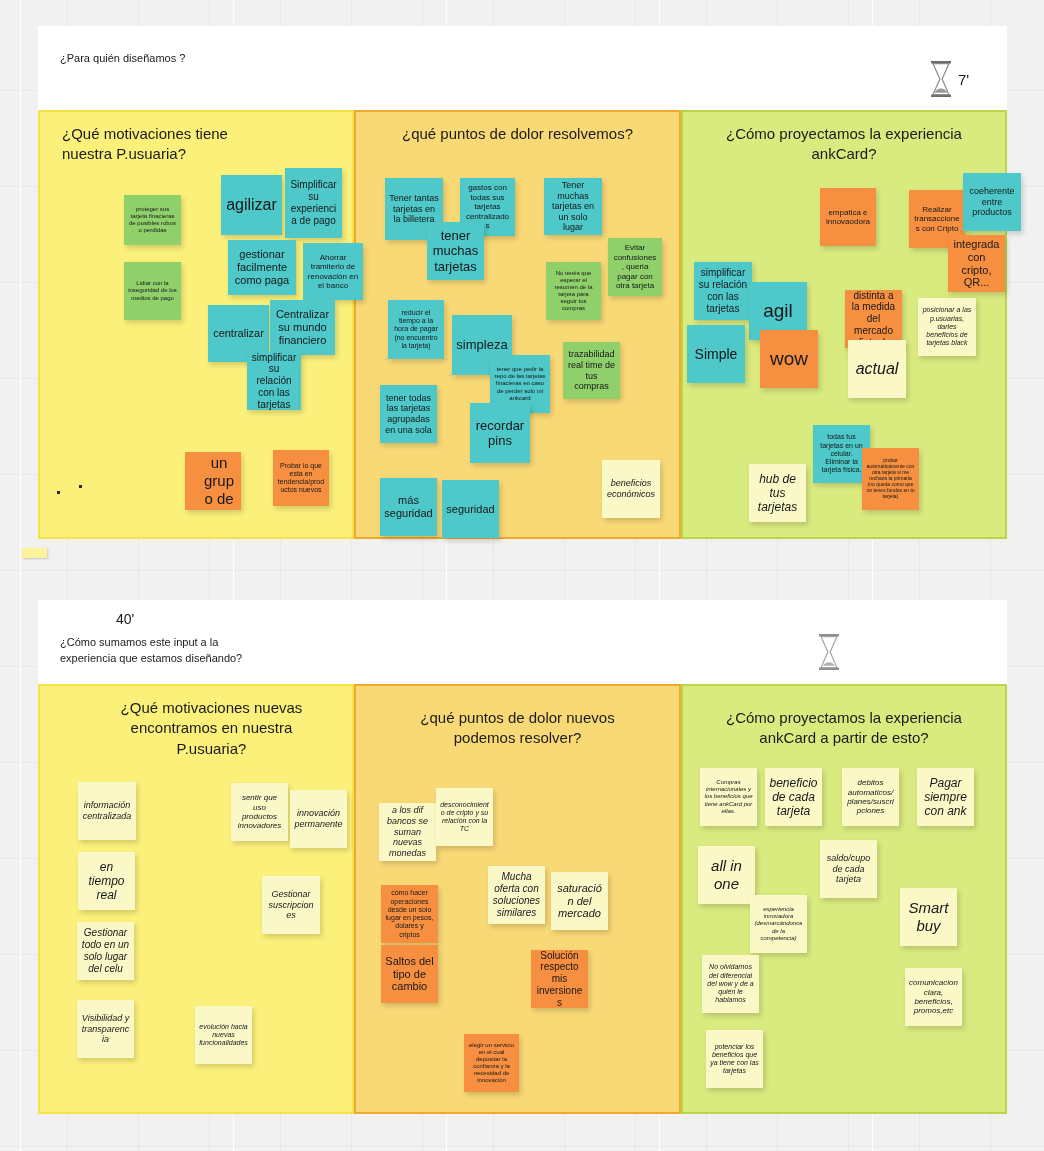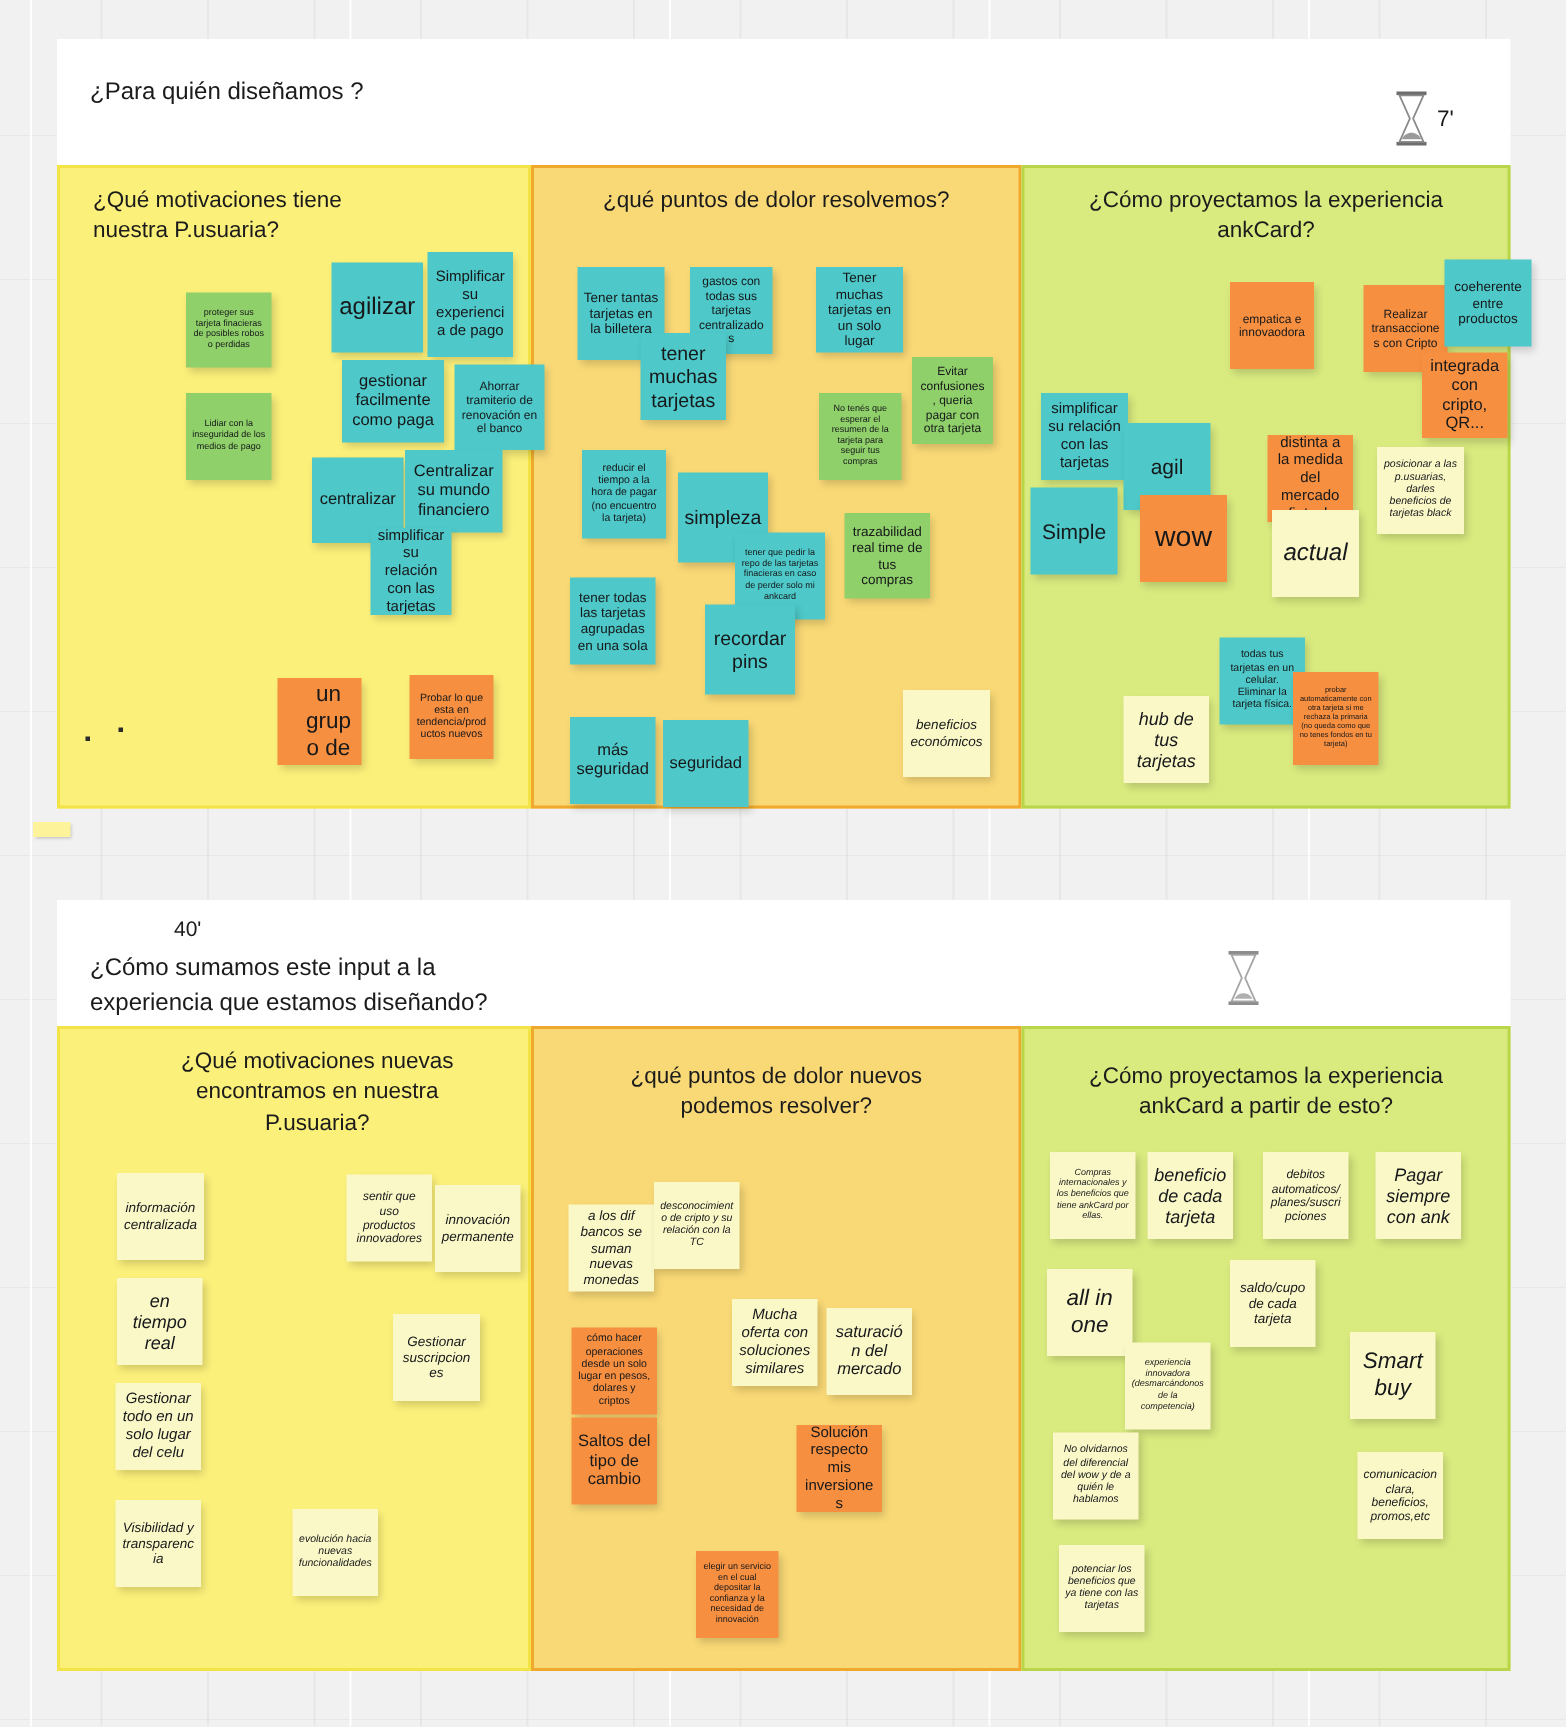--- a/index.html
+++ b/index.html
@@ -30,21 +30,21 @@
   }
 
   .board{position:absolute;}
 
   .board-header{
     background:#ffffff;
     position:relative;
     box-sizing:border-box;
   }
   .board-title{
-    font-size:16px;color:#1b1b1b;line-height:1.42;
+    font-size:11px;color:#1b1b1b;line-height:1.42;
     position:absolute;white-space:pre-line;
   }
   .timer-mark{
     position:absolute;font-size:14px;color:#1b1b1b;
   }
   .hourglass{
     position:absolute;
     width:26px;height:38px;
   }
   .timer-row{position:absolute;display:flex;align-items:center;gap:4px;}
@@ -186,21 +186,21 @@
     <div class="note n-cyan" style="left: 380px; top: 385px; width: 57px; height: 58px; font-size: 9px;">tener todas las tarjetas agrupadas en una sola</div>
     <div class="note n-cyan" style="left: 470px; top: 403px; width: 60px; height: 60px; font-size: 13px;">recordar pins</div>
     <div class="note n-cyan" style="left: 380px; top: 478px; width: 57px; height: 58px; font-size: 11px;">más seguridad</div>
     <div class="note n-cyan" style="left: 442px; top: 480px; width: 57px; height: 58px; font-size: 11px;">seguridad</div>
     <div class="note n-cream" style="left: 602px; top: 460px; width: 58px; height: 58px; font-size: 9px;">beneficios económicos</div>
     <div class="note n-orange" style="left: 820px; top: 188px; width: 56px; height: 58px; font-size: 8px;">empatica e innovaodora</div>
     <div class="note n-orange" style="left: 909px; top: 190px; width: 56px; height: 58px; font-size: 8px;">Realizar transacciones con Cripto</div>
     <div class="note n-cyan" style="left: 963px; top: 173px; width: 58px; height: 58px; font-size: 9px;">coeherente entre productos</div>
     <div class="note n-orange" style="left: 948px; top: 235px; width: 57px; height: 57px; font-size: 11px;">integrada con cripto, QR...</div>
     <div class="note n-cyan" style="left: 694px; top: 262px; width: 58px; height: 58px; font-size: 10px;">simplificar su relación con las tarjetas</div>
-    <div class="note n-cyan" style="left: 749px; top: 282px; width: 58px; height: 58px; font-size: 14px;">agil</div>
+    <div class="note n-cyan" style="left: 749px; top: 282px; width: 58px; height: 58px; font-size: 19px;">agil</div>
     <div class="note n-orange" style="left: 845px; top: 290px; width: 57px; height: 58px; font-size: 10px;">distinta a la medida del mercado fintech</div>
     <div class="note n-cream" style="left: 918px; top: 298px; width: 58px; height: 58px; font-size: 7px;">posicionar a las p.usuarias, darles beneficios de tarjetas black</div>
     <div class="note n-cyan" style="left: 687px; top: 325px; width: 58px; height: 58px; font-size: 14px;">Simple</div>
     <div class="note n-orange" style="left: 760px; top: 330px; width: 58px; height: 58px; font-size: 19px;">wow</div>
     <div class="note n-cream" style="left: 848px; top: 340px; width: 58px; height: 58px; font-size: 16px;">actual</div>
     <div class="note n-cyan" style="left: 813px; top: 425px; width: 57px; height: 58px; font-size: 7px;">todas tus tarjetas en un celular. Eliminar la tarjeta física.</div>
     <div class="note n-orange" style="left: 862px; top: 448px; width: 57px; height: 62px; font-size: 5px;">probar automaticamente con otra tarjeta si me rechaza la primaria (no queda como que no tenes fondos en tu tarjeta)</div>
     <div class="note n-cream" style="left: 749px; top: 464px; width: 57px; height: 58px; font-size: 12px;">hub de tus tarjetas</div>
     <div class="note n-cream" style="left: 78px; top: 782px; width: 58px; height: 58px; font-size: 9px;">información centralizada</div>
     <div class="note n-cream" style="left: 231px; top: 783px; width: 57px; height: 58px; font-size: 8px;">sentir que uso productos innovadores</div>

